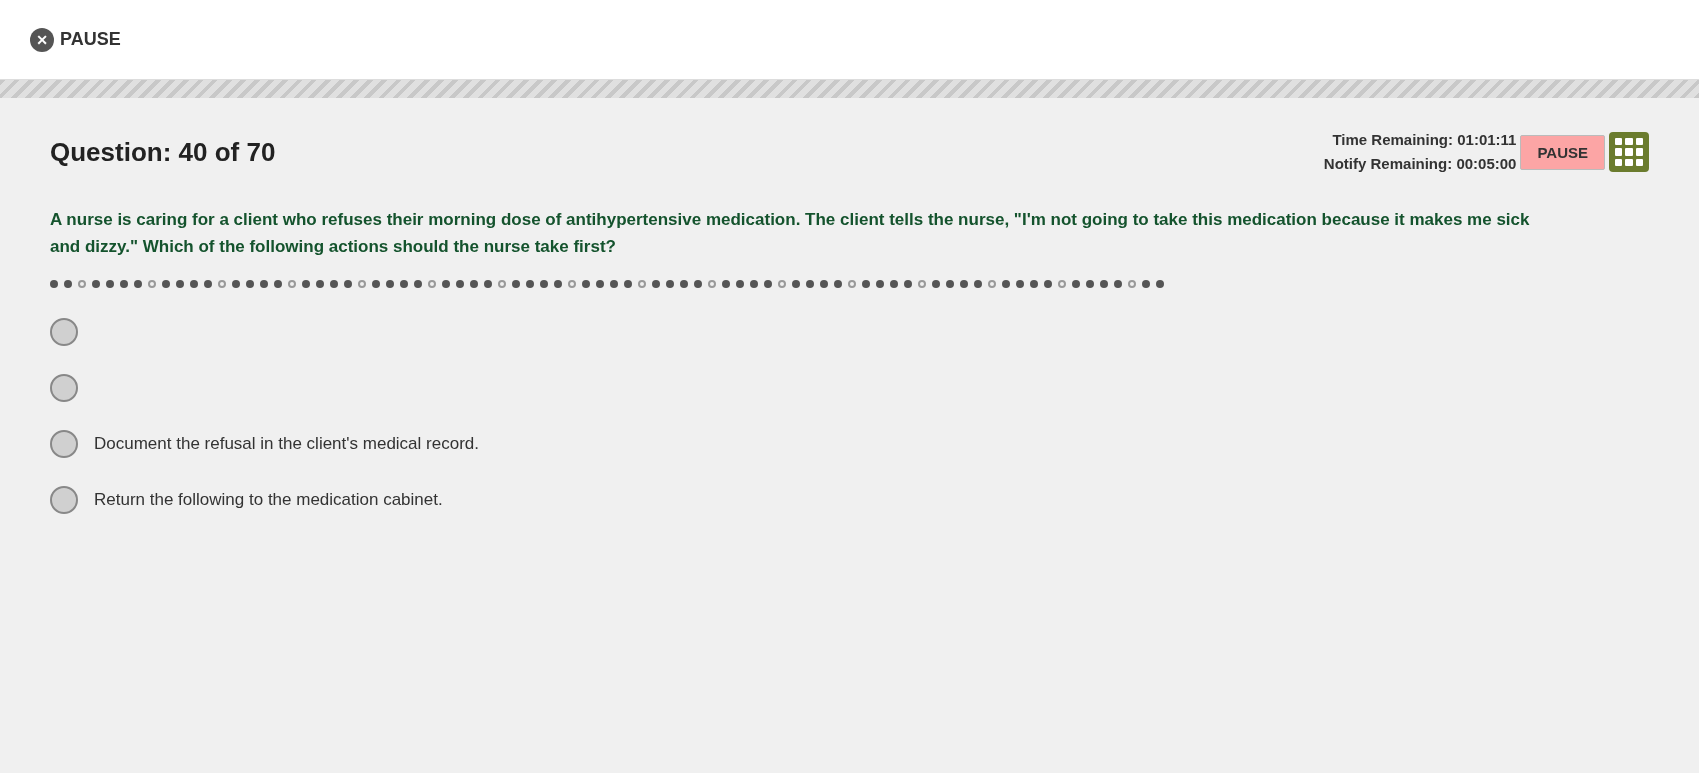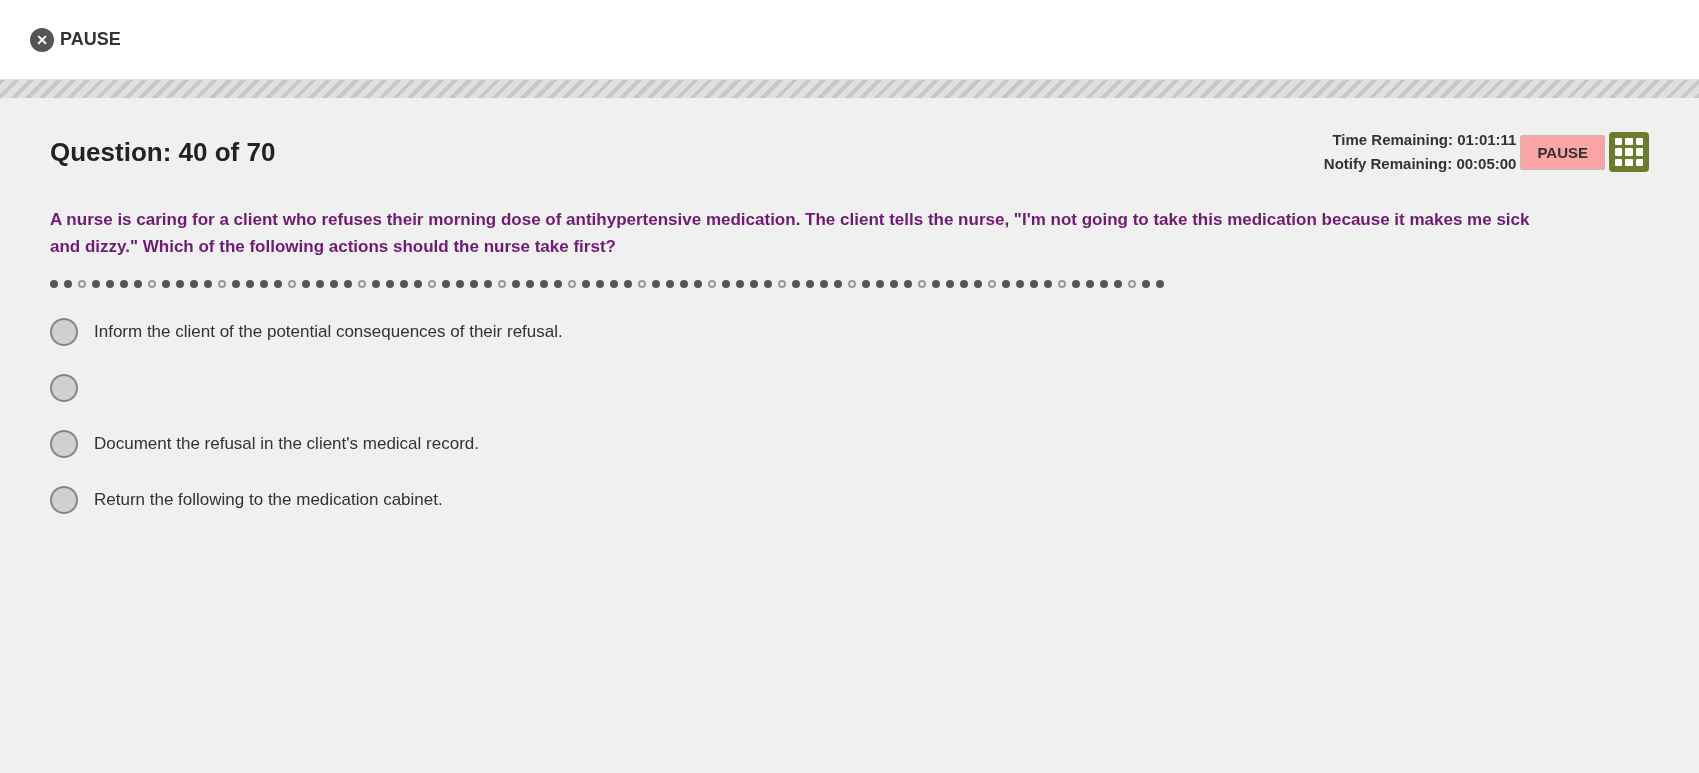--- a/index.html
+++ b/index.html
@@ -132,21 +132,21 @@
       cursor: pointer;
     }
     .calc-dot {
       background: #fff;
       border-radius: 1px;
     }
 
     
     .question-text {
       font-size: 17px;
-      color: #701a75;
+      color: #14532d;
       line-height: 1.6;
       font-weight: bold;
       margin-bottom: 20px;
       max-width: 1500px;
     }
 
     
     .dot-separator {
       display: flex;
       align-items: center;
@@ -320,21 +320,20 @@
       <span class="dot filled"></span>
       <span class="dot filled"></span>
       <span class="dot open"></span>
       <span class="dot filled"></span>
       <span class="dot filled"></span>
     </div>
 
   <div class="options-list">
   <div class="option-item">
         <div class="radio-circle"></div>
-        <span class="option-text">Inform the client of the potential consequences of their refusal.</span>
       </div>
       <div class="option-item">
         <div class="radio-circle"></div>
       </div>
       <div class="option-item">
         <div class="radio-circle"></div>
         <span class="option-text">Document the refusal in the client's medical record.</span>
       </div>
       <div class="option-item">
         <div class="radio-circle"></div>

